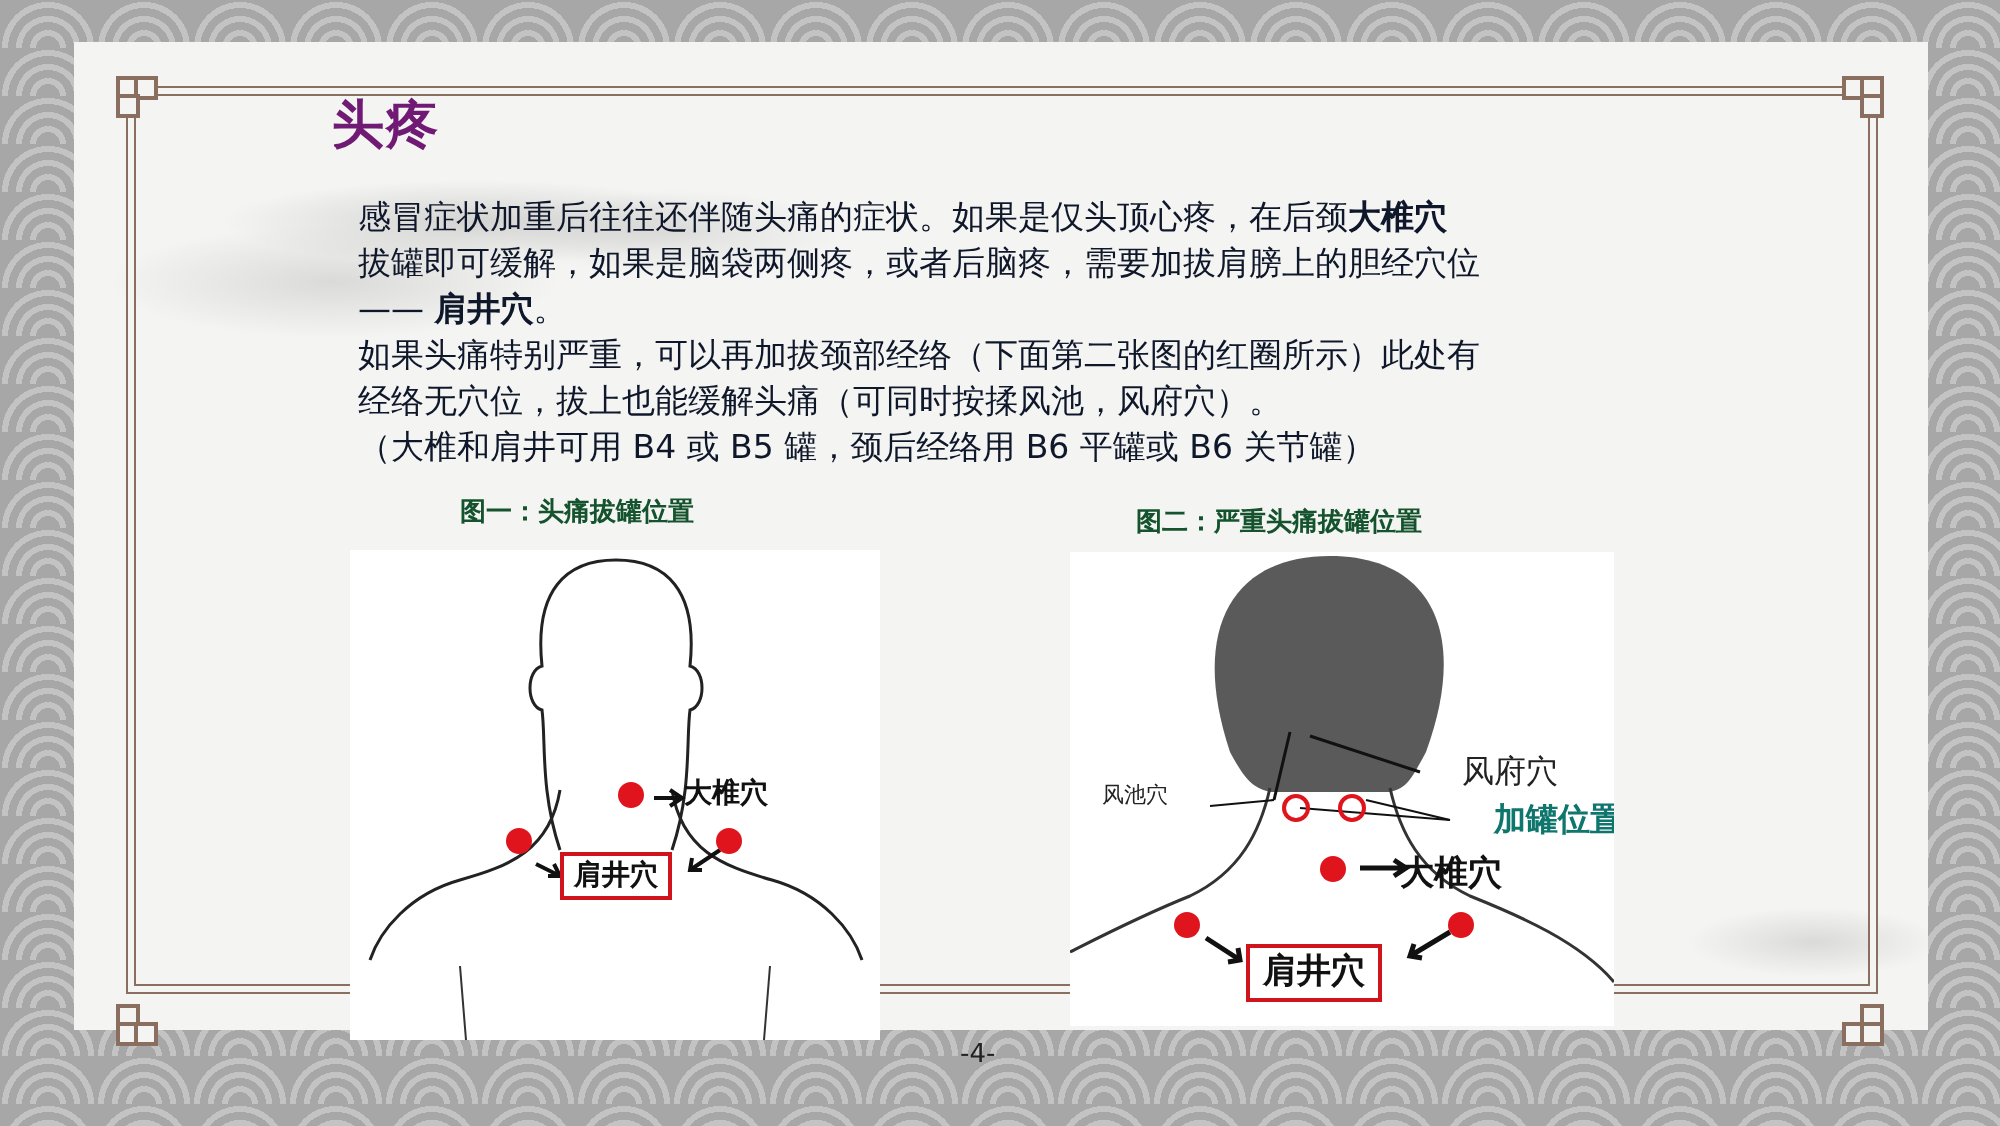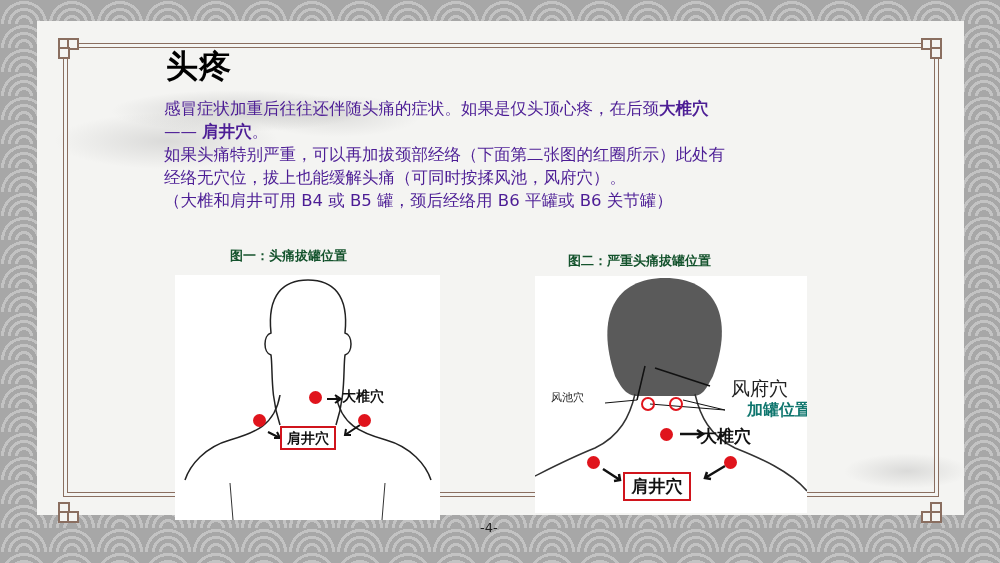--- a/index.html
+++ b/index.html
@@ -13,22 +13,22 @@
     background:#f4f4f2;
     background-image:
       radial-gradient(ellipse 180px 30px at 200px 90px, rgba(150,150,150,0.35), transparent 70%),
       radial-gradient(ellipse 160px 40px at 130px 120px, rgba(170,170,170,0.35), transparent 70%),
       radial-gradient(ellipse 120px 30px at 300px 95px, rgba(160,160,160,0.25), transparent 70%),
       radial-gradient(ellipse 90px 25px at 870px 450px, rgba(170,170,170,0.35), transparent 70%);}
   .frame{position:absolute;left:63px;top:43px;width:874px;height:452px;
     border:1px solid #8a6e60;box-shadow:inset 0 0 0 3px #f4f4f2, inset 0 0 0 4px #8a6e60;}
   .knot{position:absolute;width:22px;height:22px;}
   .knot .s{position:absolute;border:2px solid #8a6e60;width:8px;height:8px;background:#f4f4f2;}
-  .title{position:absolute;left:166px;top:45px;font-size:32px;font-weight:bold;color:#000000;letter-spacing:1px;}
-  .body{position:absolute;left:164px;top:97px;width:650px;font-size:16.5px;line-height:23px;color:#4c1d95;}
+  .title{position:absolute;left:166px;top:45px;font-size:26px;font-weight:bold;color:#701a75;letter-spacing:1px;}
+  .body{position:absolute;left:179px;top:97px;width:650px;font-size:16.5px;line-height:23px;color:#0f172a;}
   .body p{margin:0;}
   .body b{font-weight:bold;}
   .cap{position:absolute;font-size:13px;font-weight:bold;color:#14532d;}
   .fig{position:absolute;background:#fff;overflow:hidden;}
   .dot{position:absolute;width:13px;height:13px;border-radius:50%;background:#e0141c;}
   .ring{position:absolute;width:10px;height:10px;border-radius:50%;border:2.5px solid #e0141c;}
   .lbl{position:absolute;font-weight:bold;color:#111;white-space:nowrap;}
   .box{position:absolute;border:2px solid #d0141c;font-weight:bold;color:#111;text-align:center;}
   .plain{position:absolute;color:#222;white-space:nowrap;}
   .page{position:absolute;left:480px;top:520px;font-size:13px;color:#222;}
@@ -57,20 +57,21 @@
 <div class="knot" style="left:921px;top:502px;">
   <div class="s" style="left:9px;top:0"></div>
     <div class="s" style="left:0;top:9px"></div>
     <div class="s" style="left:9px;top:9px"></div>
 </div>
 
 <div class="title">头疼</div>
 
 <div class="body">
   <p><span>感冒症状加重后往往还伴随头痛的症状。如果是仅头顶心疼，在后颈</span><b>大椎穴</b></p>
+  <p><span>拔罐即可缓解，如果是脑袋两侧疼，或者后脑疼，需要加拔肩膀上的胆经穴位</span></p>
   <p><span>—— </span><b>肩井穴</b><span>。</span></p>
   <p><span>如果头痛特别严重，可以再加拔颈部经络（下面第二张图的红圈所示）此处有</span></p>
   <p><span>经络无穴位，拔上也能缓解头痛（可同时按揉风池，风府穴）。</span></p>
   <p><span>（大椎和肩井可用 B4 或 B5 罐，颈后经络用 B6 平罐或 B6 关节罐）</span></p>
 </div>
 
 <div class="cap" style="left:230px;top:247px;">图一：头痛拔罐位置</div>
 <div class="fig" style="left:175px;top:275px;width:265px;height:245px;">
   <svg width="265" height="245">
     <path d="M105 150 C95 120 98 95 96 80 C88 78 88 60 96 58 C92 20 108 5 133 5 C158 5 174 20 170 58 C178 60 178 78 170 80 C168 95 171 120 161 150" fill="none" stroke="#222" stroke-width="1.5"></path>
@@ -103,19 +104,19 @@
     <path d="M145 158 L168 158 M162 154 L168 158 L162 162" stroke="#111" stroke-width="2.5" fill="none"></path>
     <path d="M68 193 L85 204 M79 205 L85 204 L84 198" stroke="#111" stroke-width="2.5" fill="none"></path>
     <path d="M190 190 L170 202 M172 196 L170 202 L176 203" stroke="#111" stroke-width="2.5" fill="none"></path>
   </svg>
   <div class="ring" style="left:106px;top:121px;"></div>
   <div class="ring" style="left:134px;top:121px;"></div>
   <div class="dot" style="left:125px;top:152px;"></div>
   <div class="dot" style="left:52px;top:180px;"></div>
   <div class="dot" style="left:189px;top:180px;"></div>
   <div class="plain" style="left:16px;top:114px;font-size:11px;">风池穴</div>
-  <div class="plain" style="left:196px;top:100px;font-size:19px;">风府穴</div>
+  <div class="plain" style="left:196px;top:100px;font-size:16px;">风府穴</div>
   <div class="lbl" style="left:212px;top:124px;font-size:16px;color:#0f766e;">加罐位置</div>
   <div class="lbl" style="left:165px;top:149px;font-size:17px;">大椎穴</div>
   <div class="box" style="left:88px;top:196px;width:64px;height:25px;font-size:17px;line-height:25px;">肩井穴</div>
 </div>
 
 <div class="page">-4-</div>
 
 </body></html>

